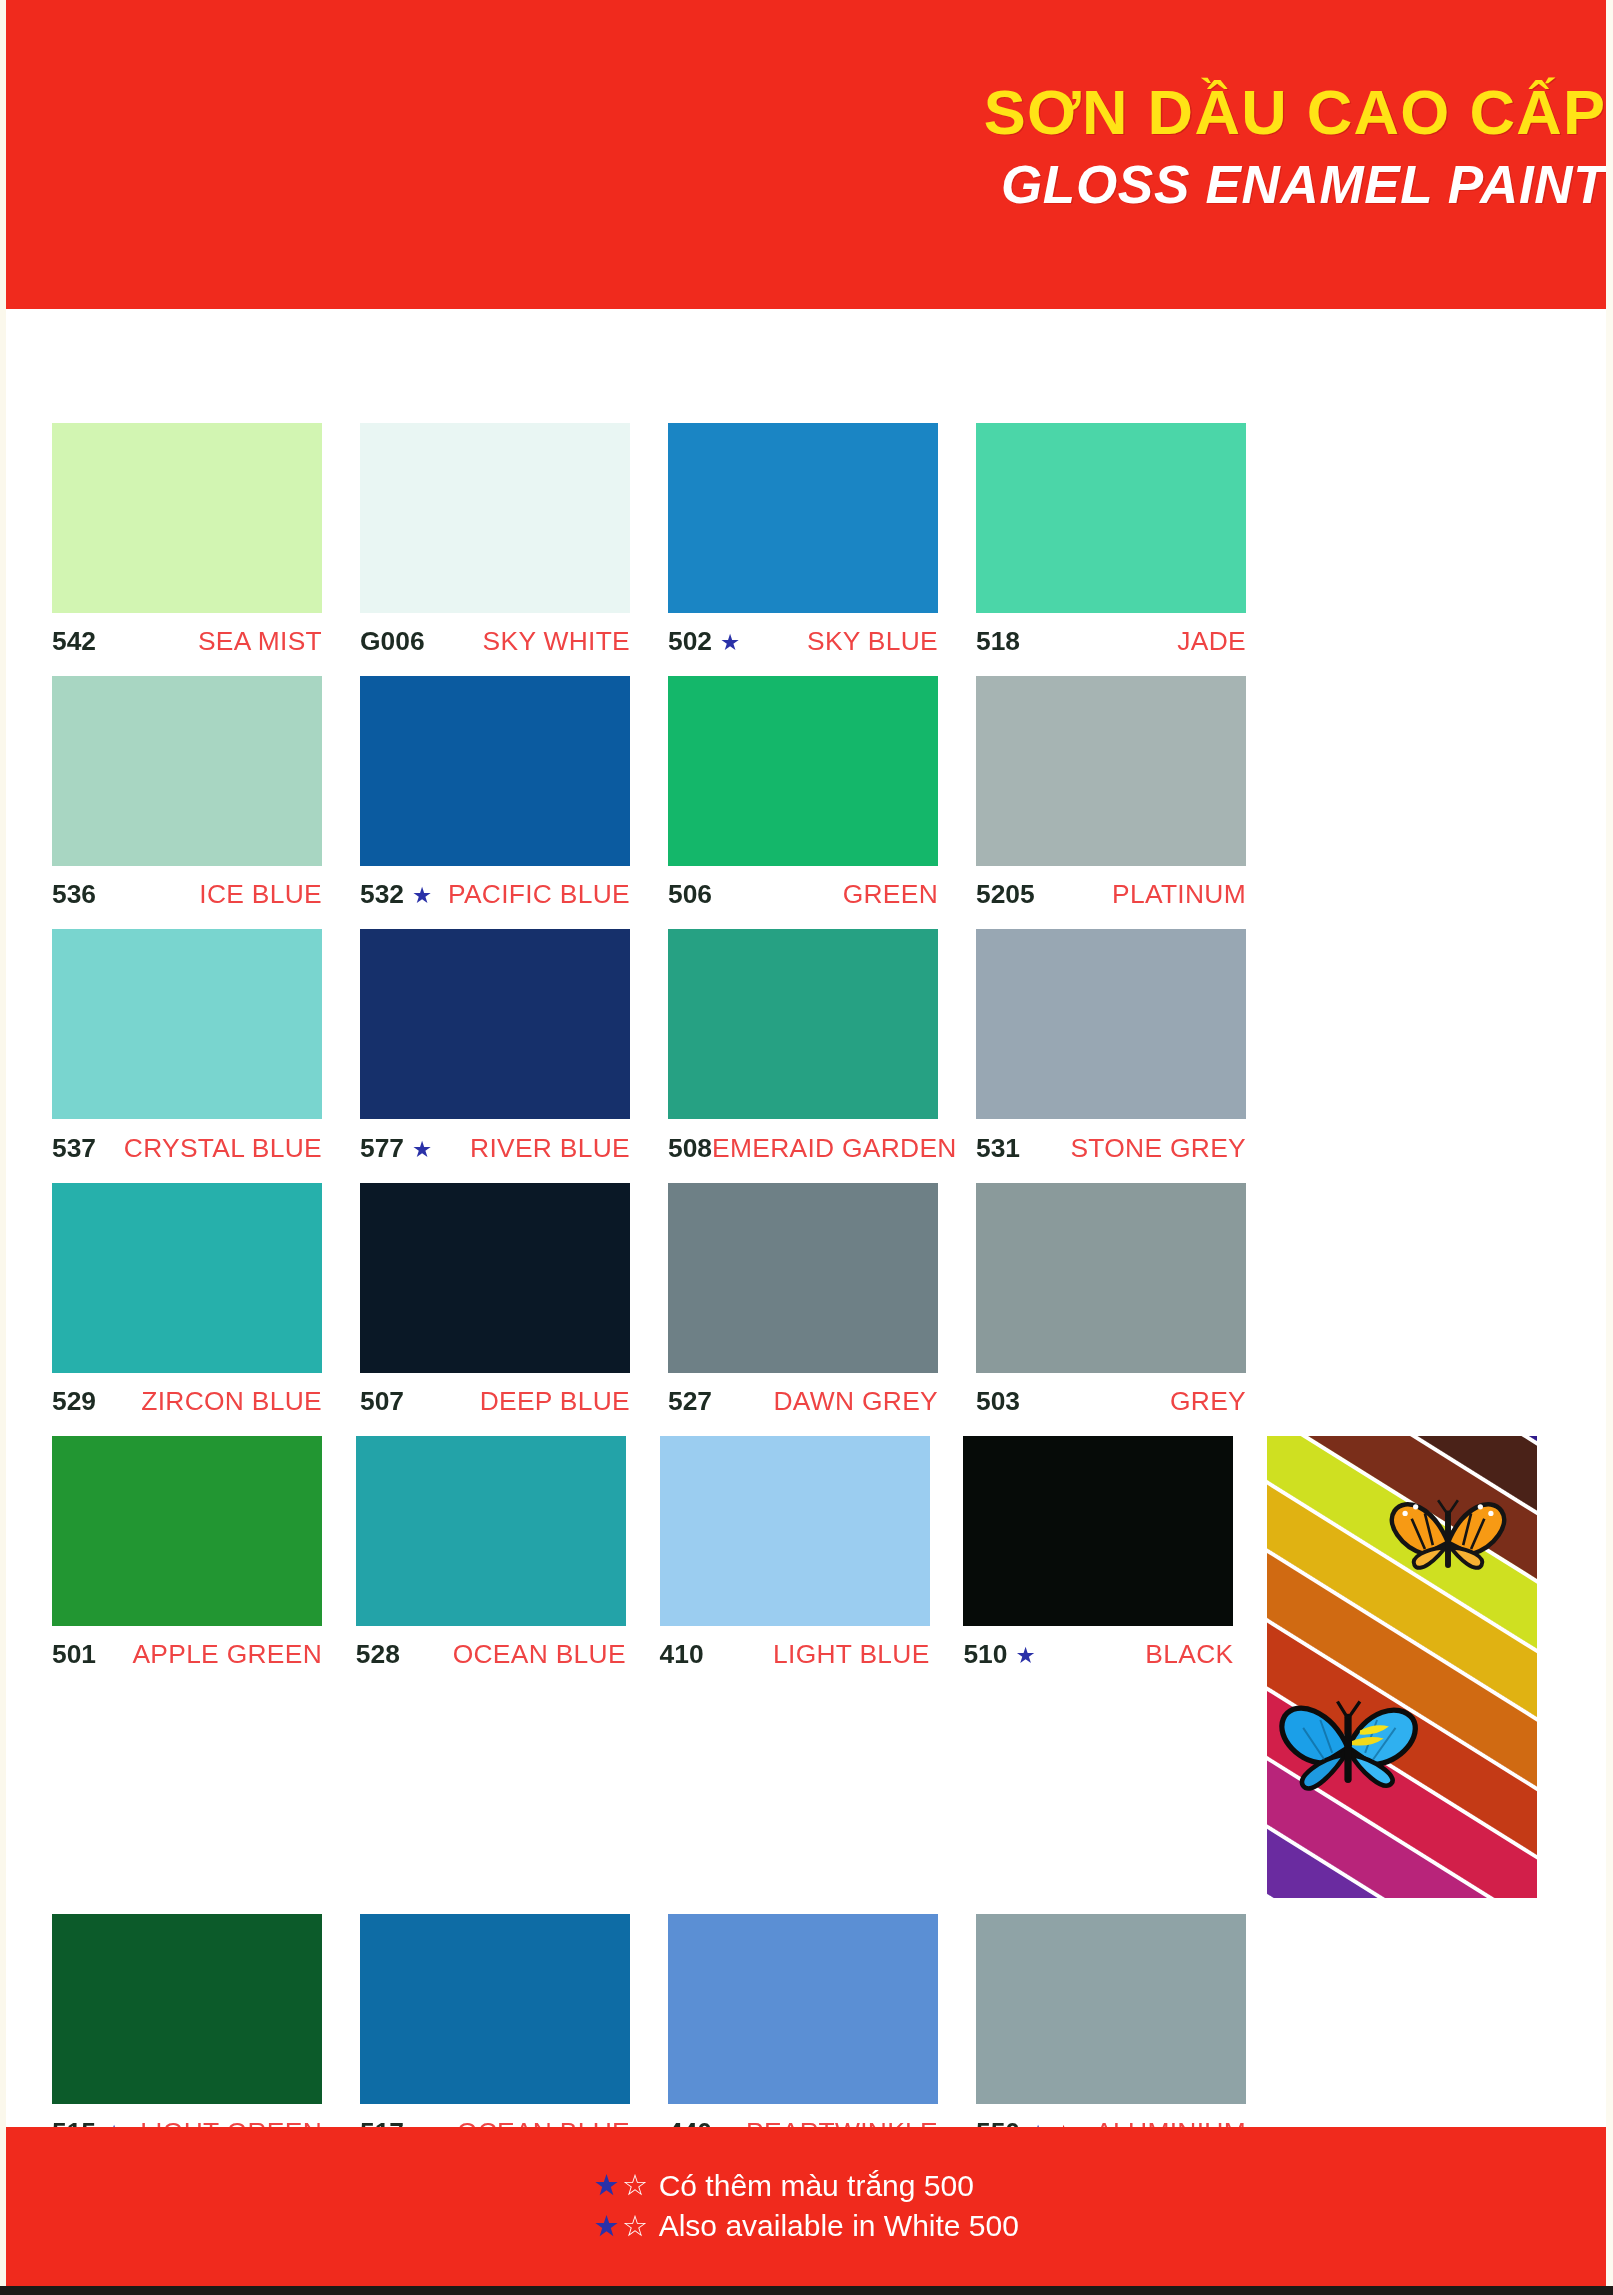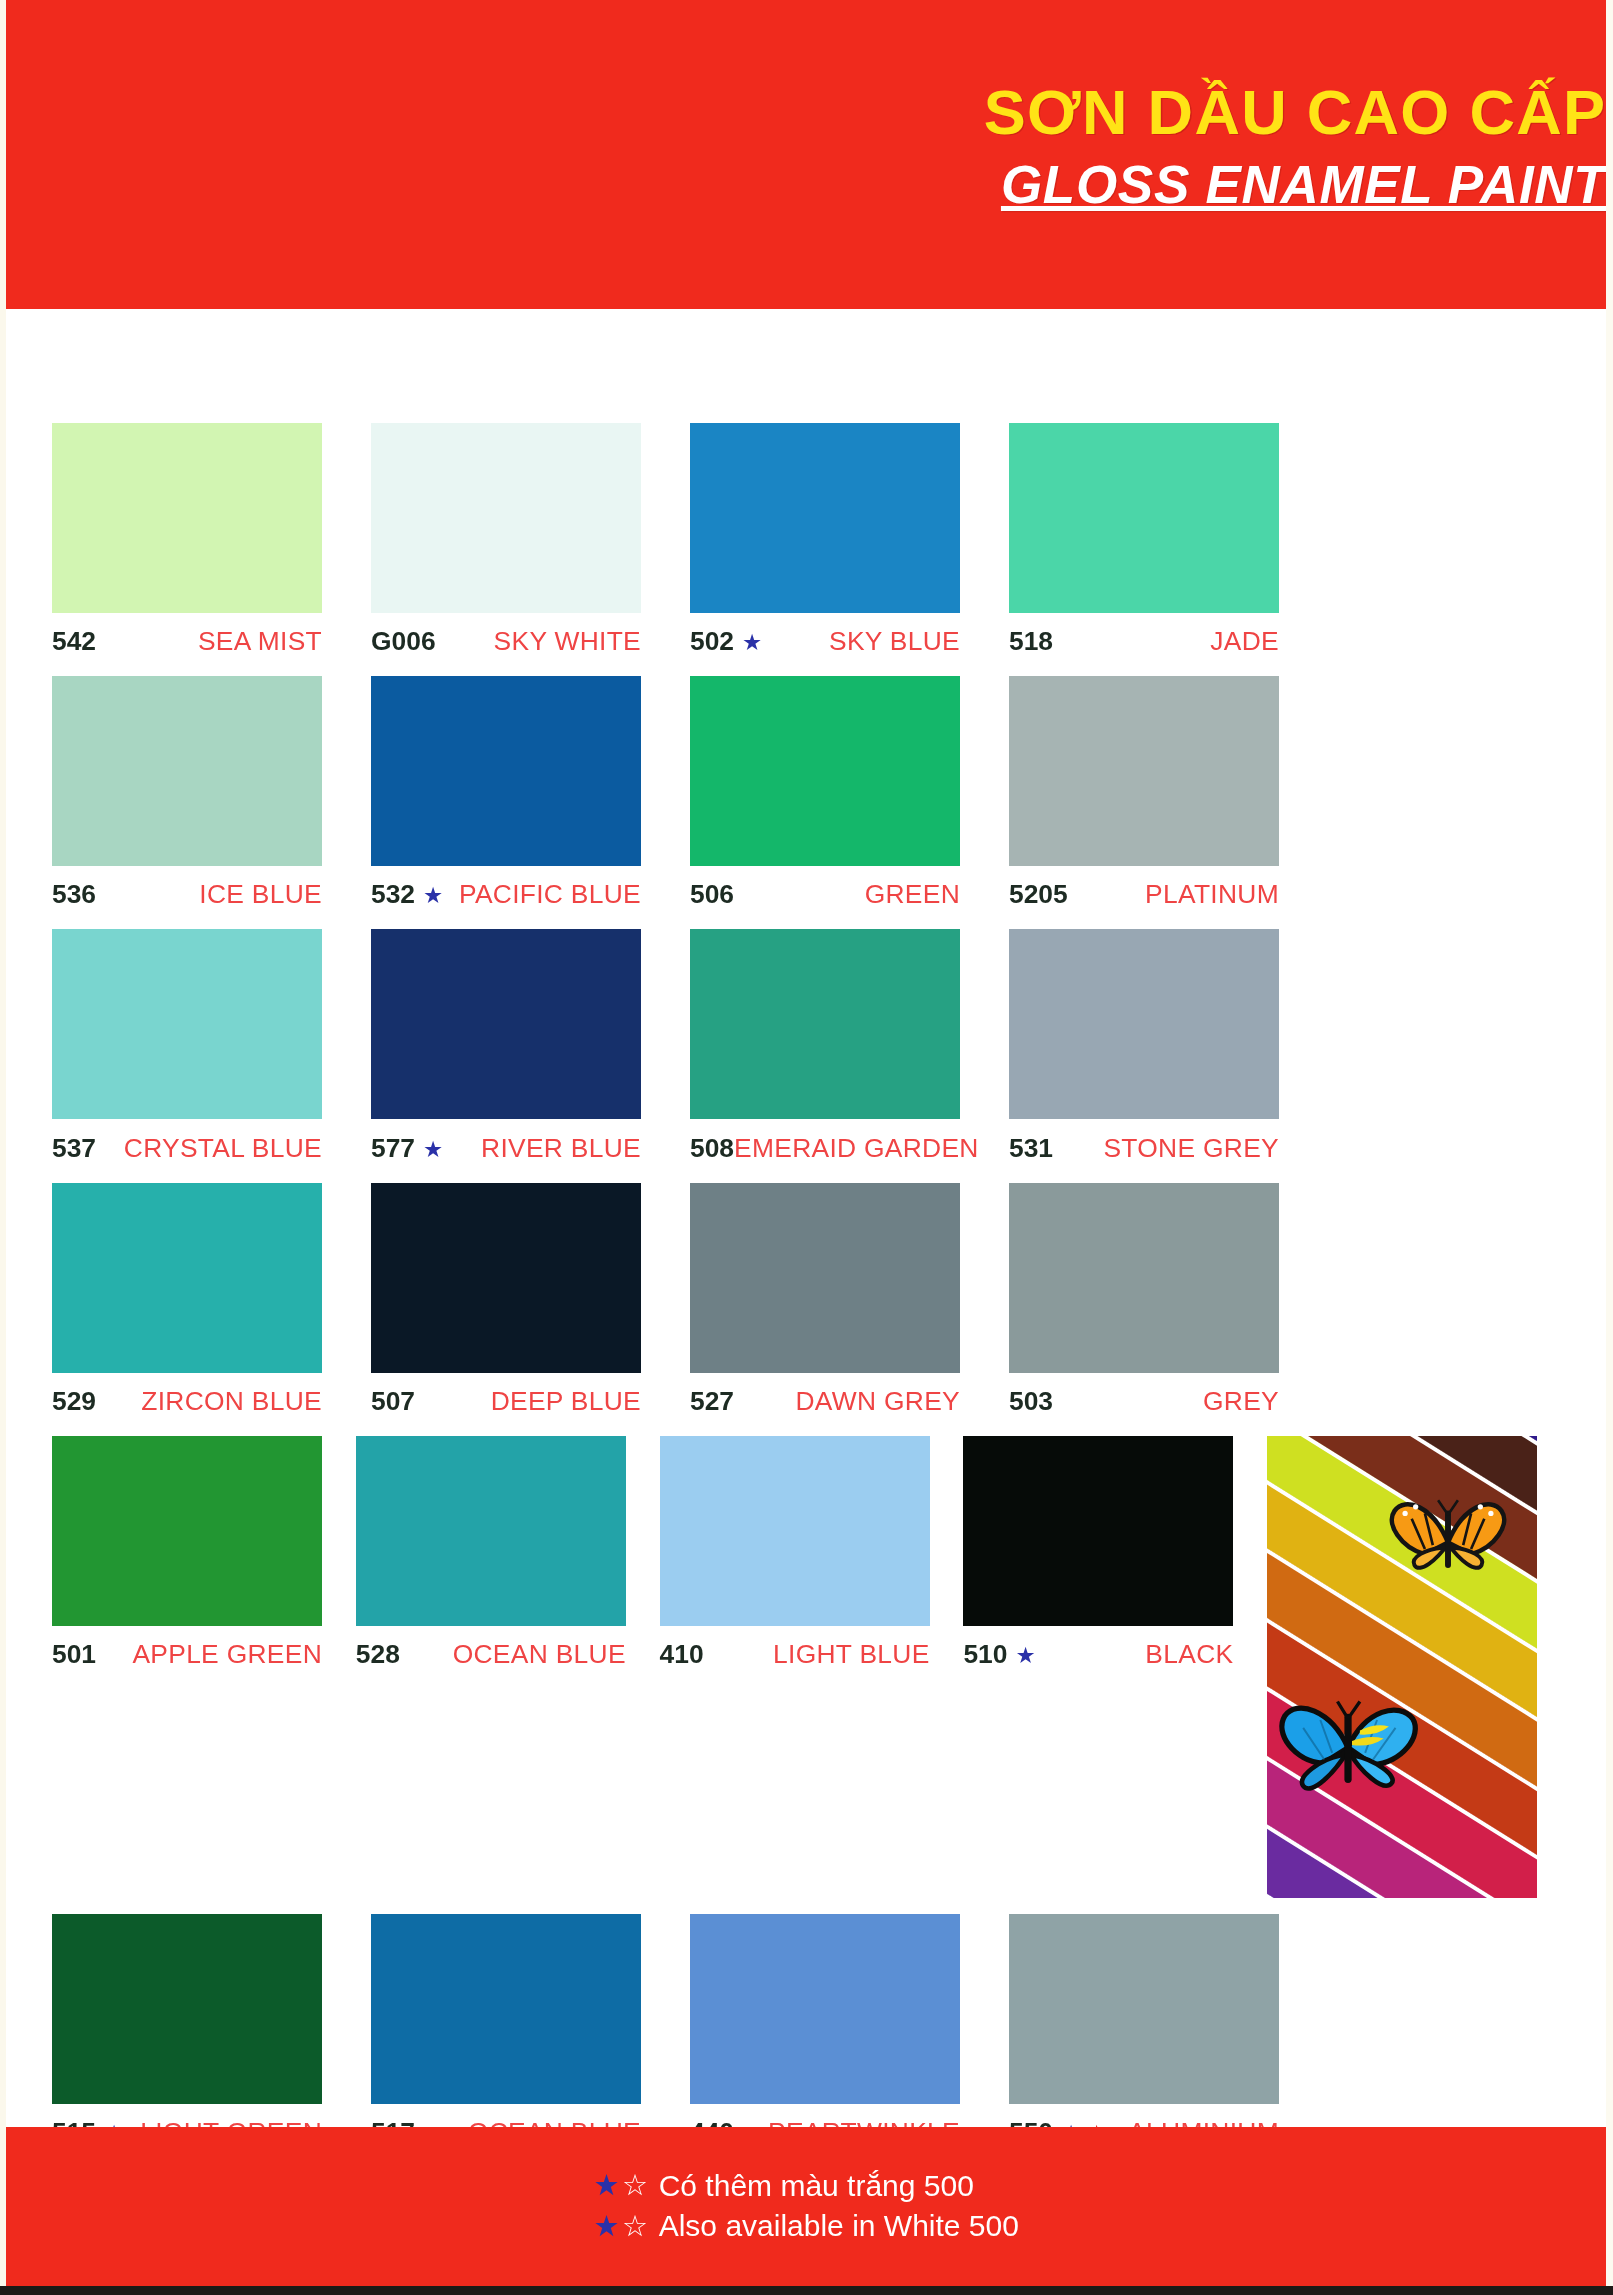--- a/index.html
+++ b/index.html
@@ -31,34 +31,33 @@
   .title-vn{
     font-size:63px;font-weight:bold;color:#ffe316;
     letter-spacing:1.3px;line-height:1.06;
     margin:0;
     text-shadow:1.3px 1.3px 0 rgba(120,10,5,.25);
   }
   .title-en{
     font-size:53px;font-style:italic;font-weight:bold;color:#ffffff;
     letter-spacing:0.7px;line-height:1.1;margin:10.6px 0 0 0;
     text-shadow:1.3px 1.3px 0 rgba(120,10,5,.2);
-    text-decoration:underline;
   }
 
   
   .grid{
     position:absolute;left:52px;top:423px;width:1519px;
   }
   .row{
     display:flex;
     margin-bottom:16px;
   }
   .cell{
     width:304px;
-    margin-right:15px;
+    margin-right:4px;
     position:relative;
   }
   .chip{
     width:270px;height:190px;
     margin:0 auto 0 0;
     box-shadow:0 0 0 0 rgba(0,0,0,0);
   }
   .caption{
     display:flex;align-items:baseline;
     width:270px;

